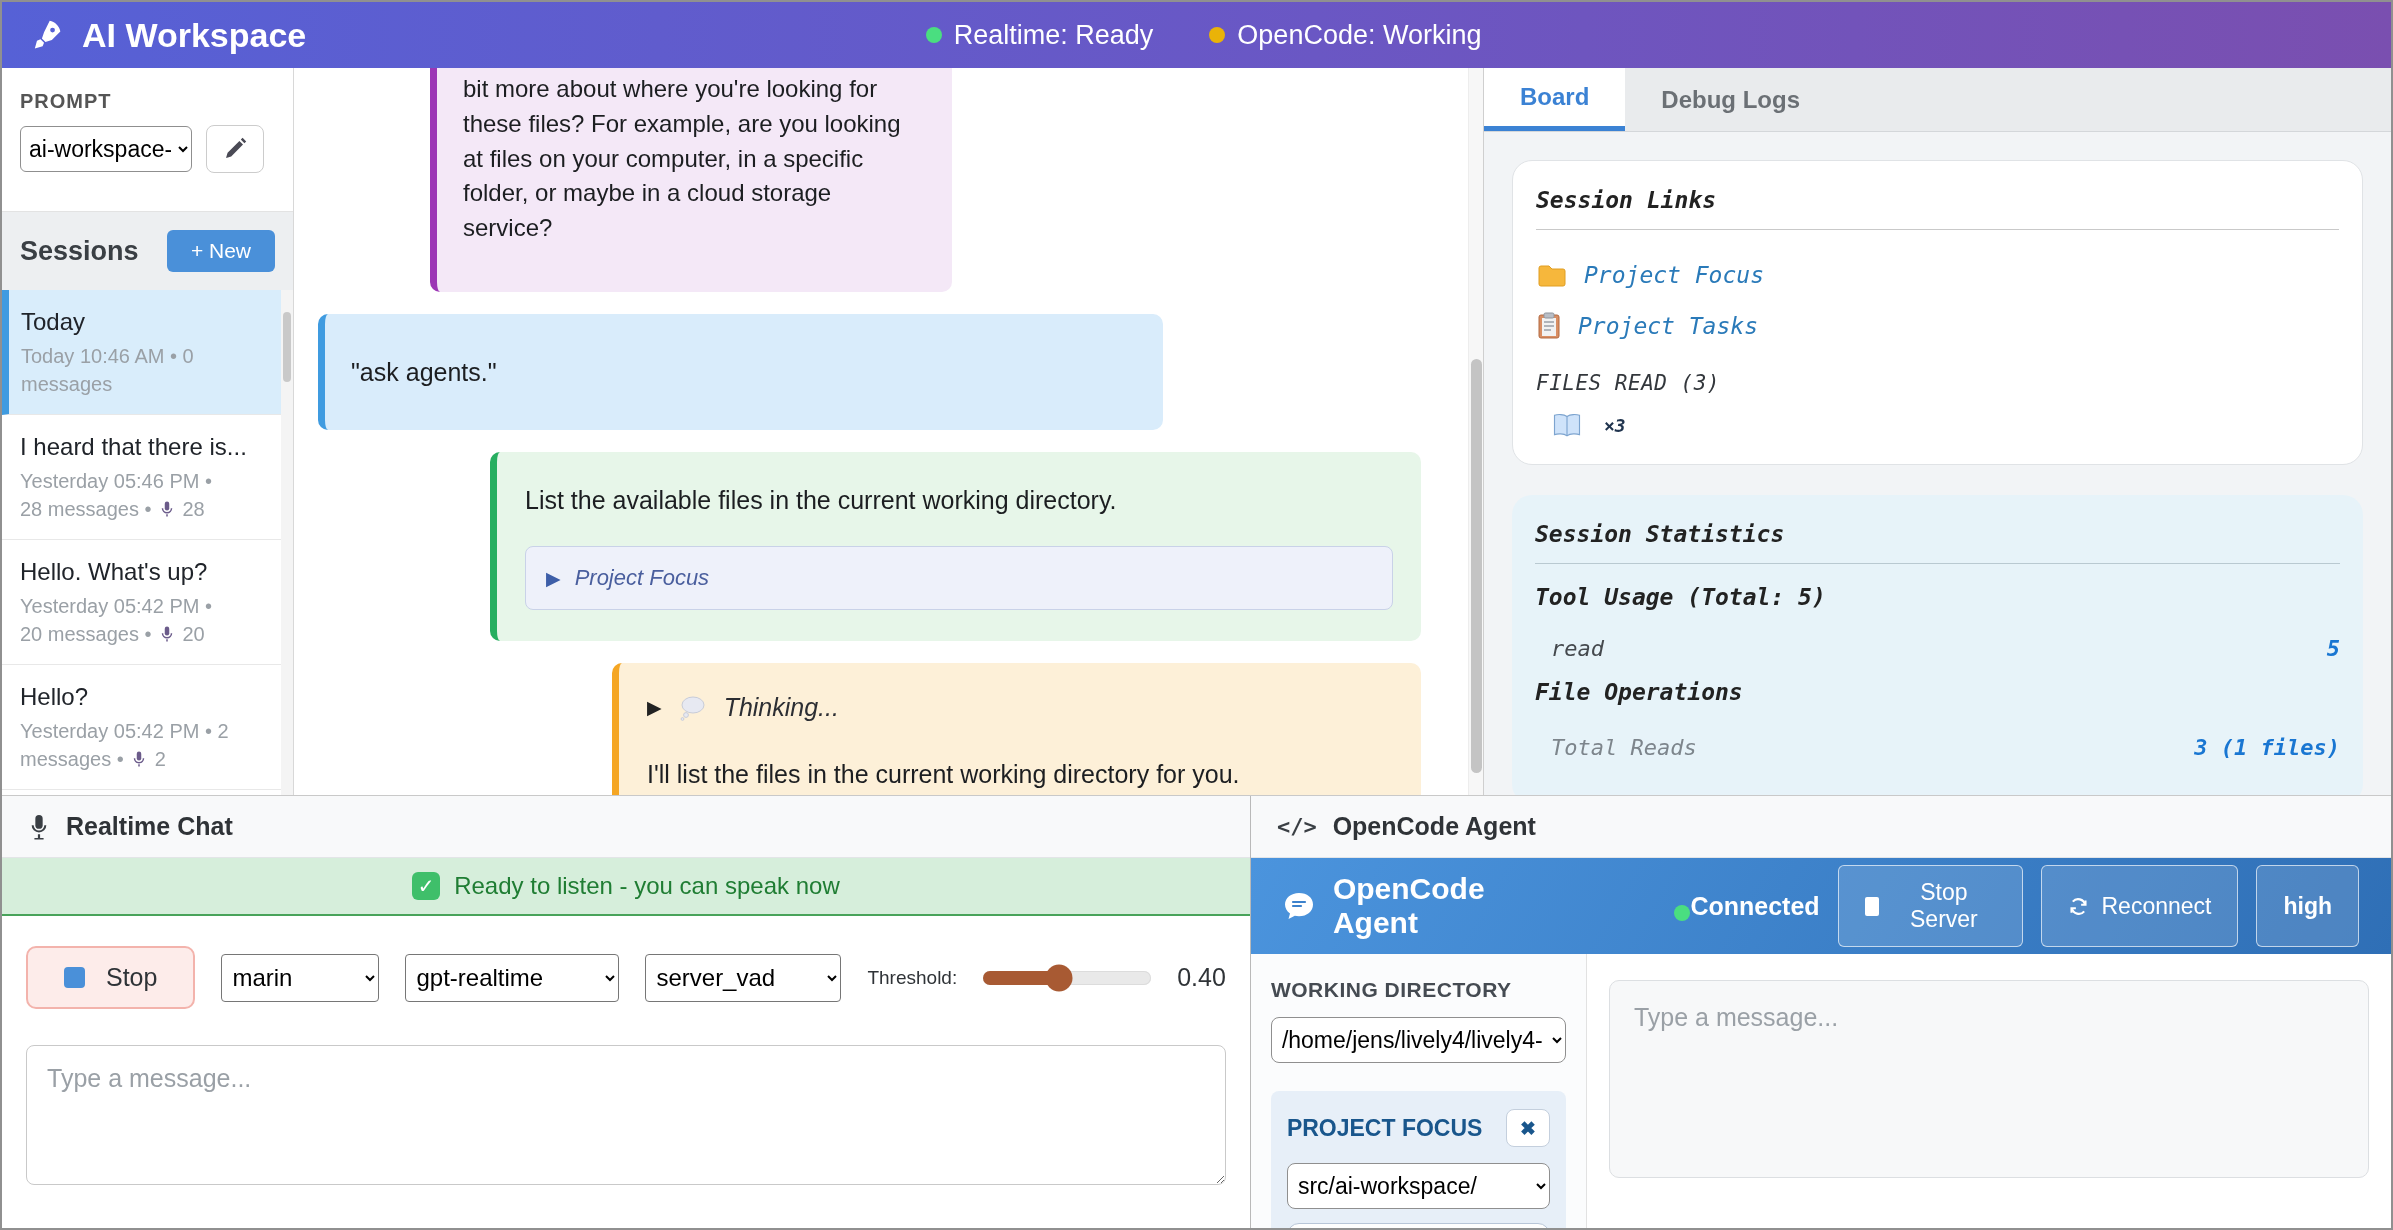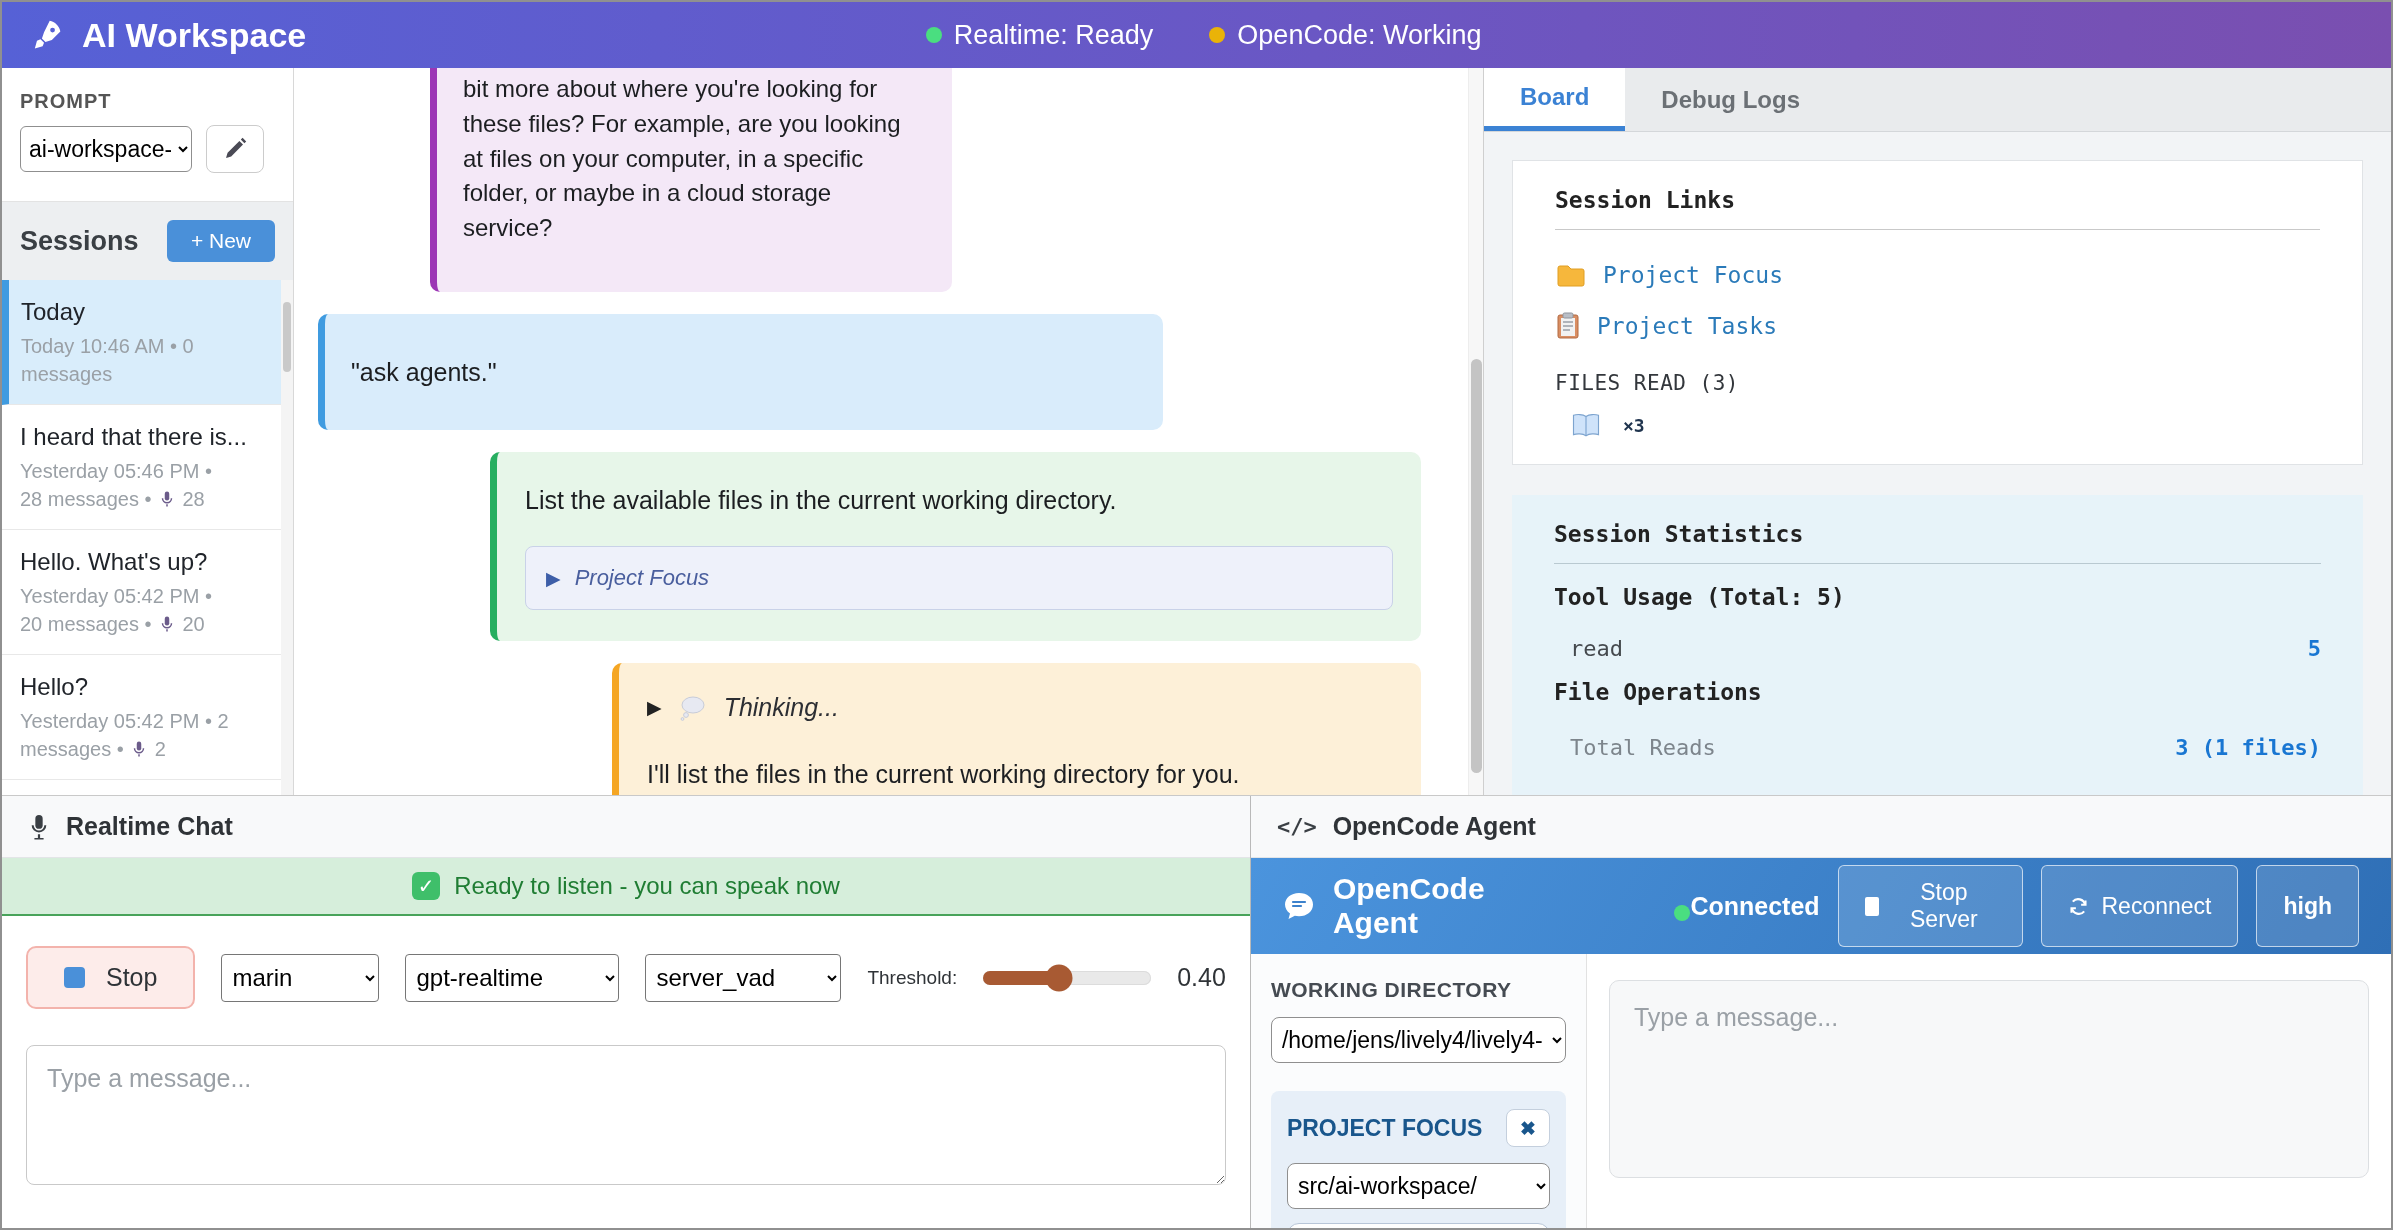--- a/index.html
+++ b/index.html
@@ -18,21 +18,21 @@
   .topbar .app-title { display:flex; align-items:center; gap:16px; font-size:34px; font-weight:bold; }
   .status-group { flex:1; display:flex; justify-content:center; gap:56px; margin-right:260px;align-items:center; }
   .status-item { display:flex; align-items:center; gap:12px; font-size:27px; }
   .dot { width:16px; height:16px; border-radius:50%; display:inline-block; }
 
   
   .main { flex:1; display:flex; min-height:0; }
 
   
   .sidebar { flex:0 0 292px; border-right:1px solid #d8d8d8; display:flex; flex-direction:column; background:#fff; }
-  .prompt-section { padding:22px 18px 28px; border-bottom:1px solid #e3e3e3; }
+  .prompt-section { padding:22px 18px 38px; border-bottom:1px solid #e3e3e3; }
   .prompt-label { font-size:20px; font-weight:bold; color:#555; letter-spacing:1px; margin-bottom:12px; }
   .prompt-row { display:flex; gap:14px; align-items:center; }
   .prompt-row select { width:172px; height:46px; font-size:23px; border:1px solid #8f8f8f; border-radius:6px; background:#fff; padding:0 4px; }
   .icon-btn { width:58px; height:48px; background:#fff; border:1px solid #ccc; border-radius:8px; display:flex; align-items:center; justify-content:center; cursor:pointer; }
   .sessions-header { background:#edeff1; padding:18px 18px; display:flex; align-items:center; justify-content:space-between; }
   .sessions-header .t { font-size:27px; font-weight:bold; color:#3a3f44; }
   .btn-new { background:#4a90d9; color:#fff; border:none; border-radius:6px; font-size:21px; padding:9px 24px; cursor:pointer;text-align:center; }
   .session-list { flex:1; overflow:hidden; position:relative; }
   .session-item { padding:18px 18px 16px; border-bottom:1px solid #e8e8e8; background:#fff; }
   .session-item.active { background:#d9edfb; border-left:7px solid #3f9be0; padding-left:12px; }
@@ -71,21 +71,21 @@
   .thinking-row { display:flex; align-items:center; gap:16px; cursor:pointer; }
   .thinking-row .lbl { font-size:25px; font-style:italic; color:#2c2e33; }
   .agent-body { margin:30px 0 32px; font-size:25px; }
 
   
   .board-panel { flex:0 0 908px; background:#f2f4f6; border-left:1px solid #cfcfcf; display:flex; flex-direction:column; }
   .tabbar { flex:0 0 64px; background:#e9ebed; border-bottom:1px solid #d4d7da; display:flex; }
   .tab { padding:0 36px; display:flex; align-items:center; font-size:24px; font-weight:bold; color:#6b7075; cursor:pointer; }
   .tab.active { background:#fff; color:#3b82d4; border-bottom:5px solid #3b82d4; }
   .board-content { padding:28px; font-family:"DejaVu Sans Mono", monospace; }
-  .card { border-radius:0; padding:26px 42px; }
+  .card { border-radius:20px; padding:26px 23px;font-style:italic; }
   .card-links { background:#fff; border:1px solid #e0e3e6; }
   .card-title { font-size:23px; font-weight:bold; color:#222; padding-bottom:16px; border-bottom:1px solid #c9c9c9; margin-bottom:20px; }
   .link-row { display:flex; align-items:center; gap:18px; padding:12px 2px; cursor:pointer; }
   .link-row .lbl { font-size:23px; color:#2a7ab9; }
   .files-read { font-size:21px; color:#33373c; margin-top:20px; letter-spacing:0.5px; }
   .file-item { margin-top:18px; padding-left:16px; display:flex; align-items:center; gap:22px; }
   .file-item .count { font-size:18px; font-weight:bold; color:#20344e; }
   .card-stats { background:#e7f3f9; margin-top:30px; }
   .card-stats .card-title { border-bottom-color:#b9c9d1; }
   .stat-heading { font-size:23px; font-weight:bold; color:#222; margin:4px 0 26px; }

